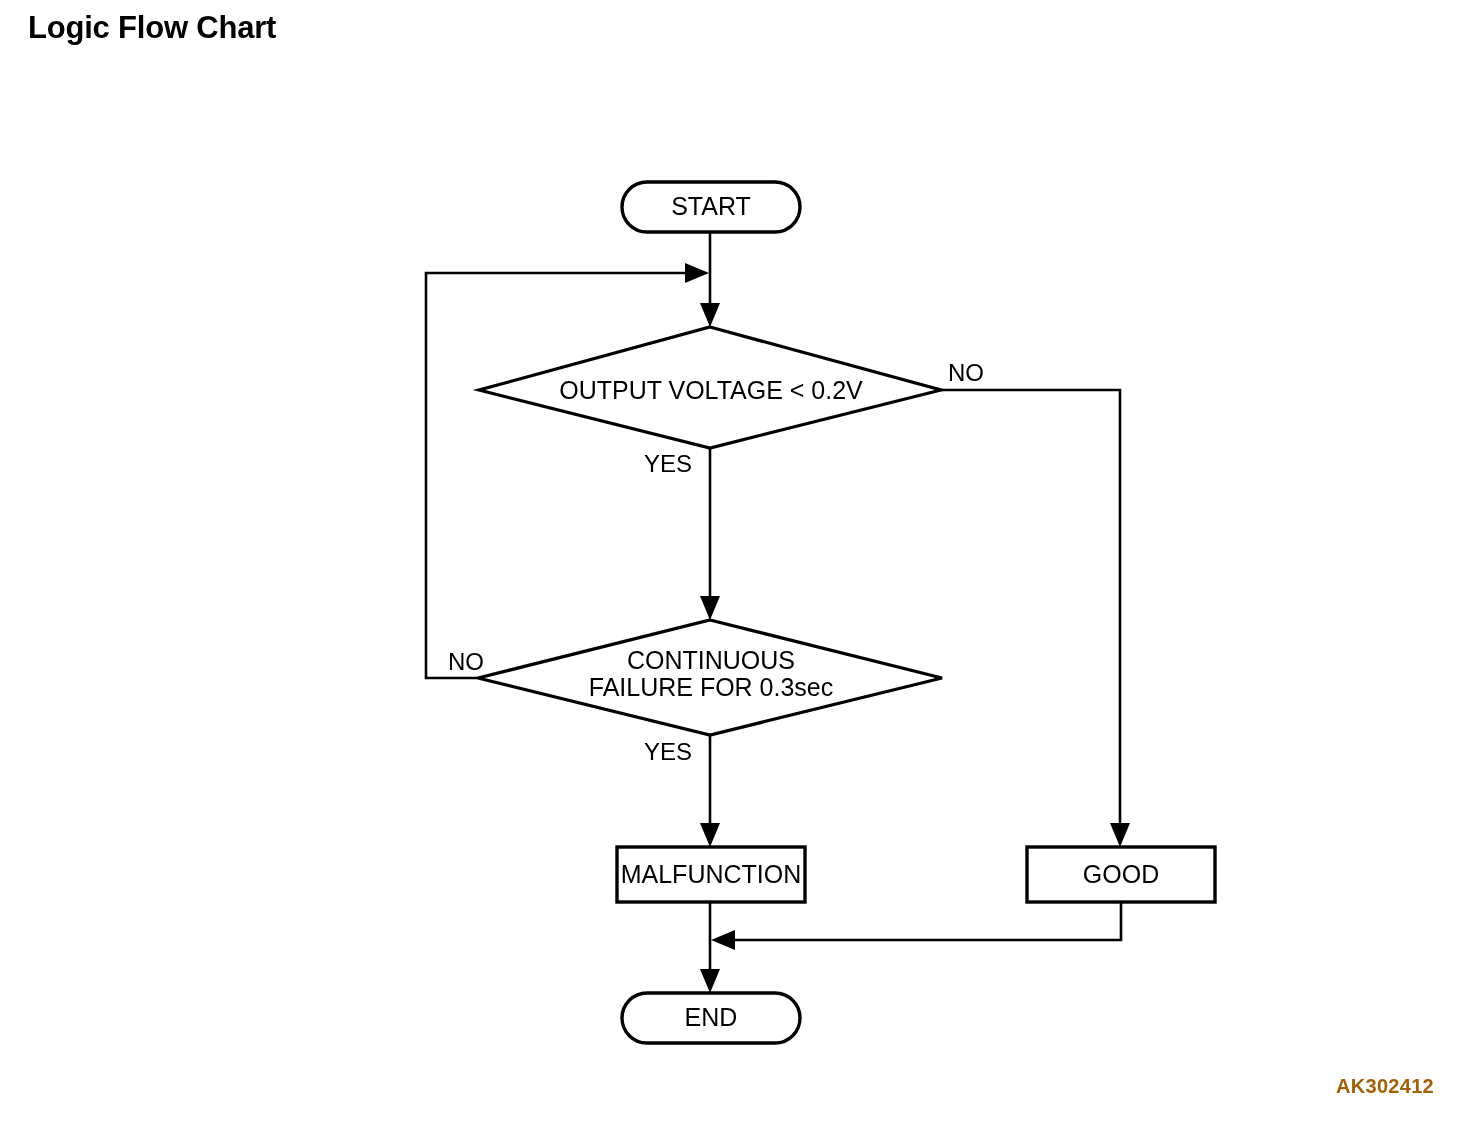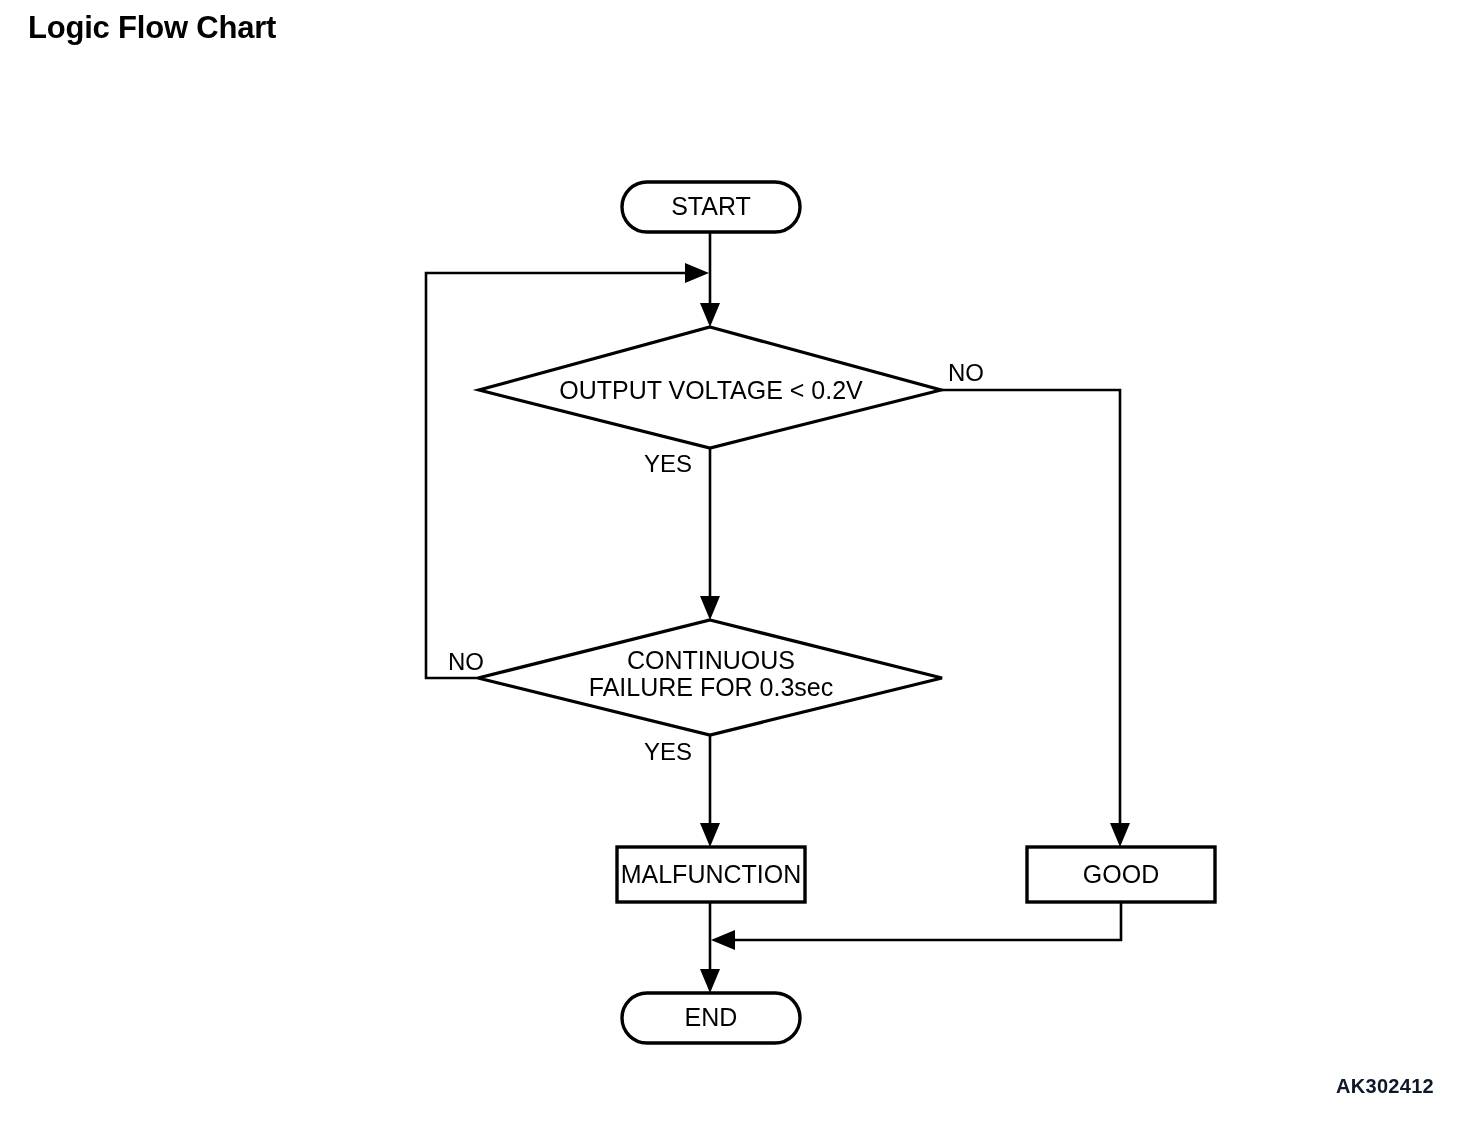--- a/index.html
+++ b/index.html
@@ -29,21 +29,21 @@
     color: #000000;
     white-space: nowrap;
   }
   #ref-code {
     position: absolute;
     left: 1336px;
     top: 1075px;
     font-size: 20px;
     font-weight: bold;
     letter-spacing: 0.3px;
-    color: #0f172a;
+    color: #a16207;
     white-space: nowrap;
   }
   #flow-svg {
     position: absolute;
     left: 0;
     top: 0;
     width: 1472px;
     height: 1128px;
   }
   .node-shape {

